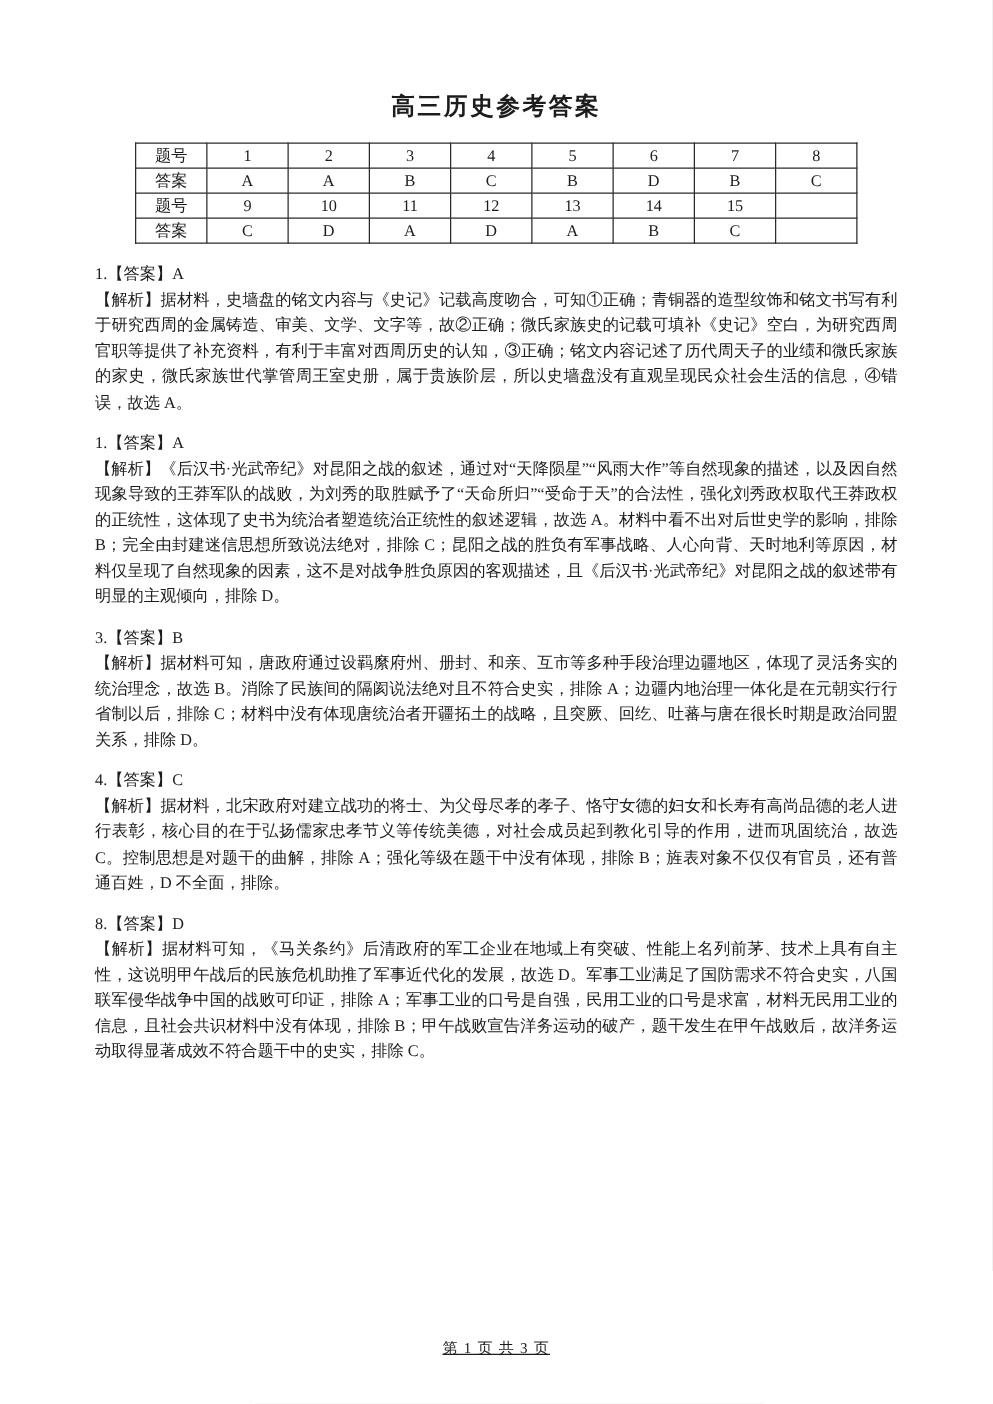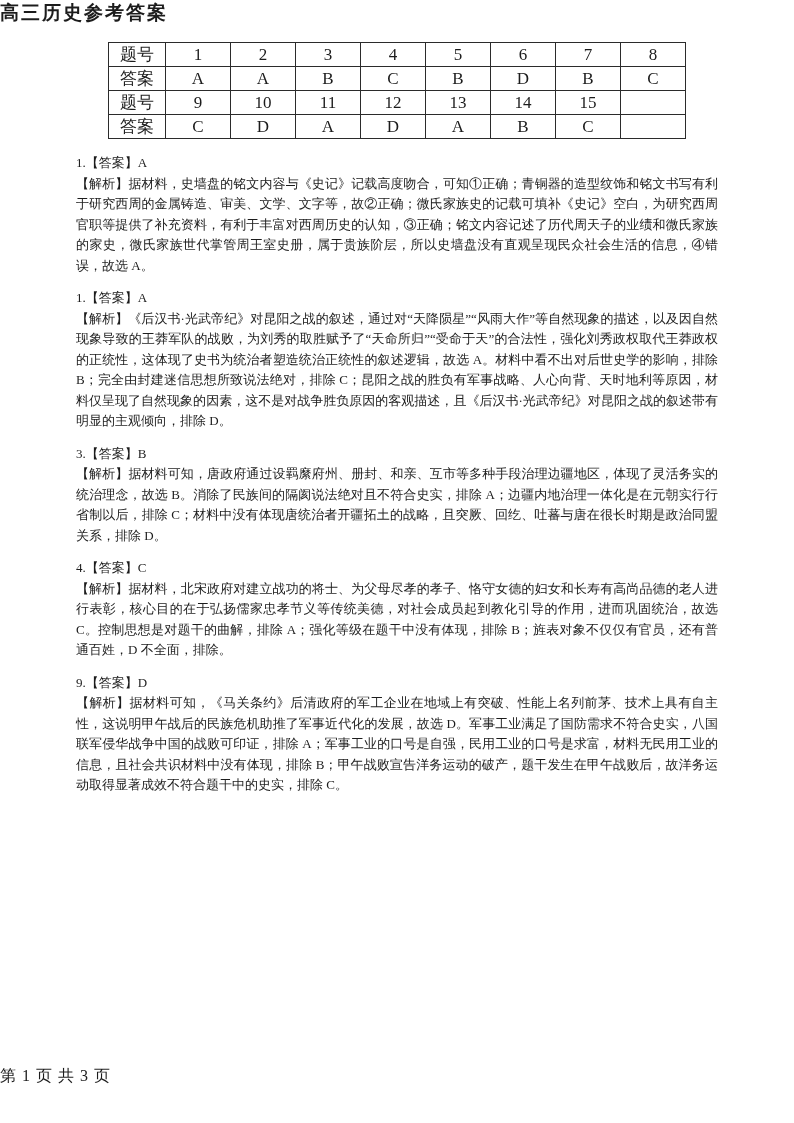--- a/index.html
+++ b/index.html
@@ -9,56 +9,59 @@
     height: 1123px;
     margin: 0 auto;
     background: #ffffff;
     font-family: "Liberation Serif", "DejaVu Serif", serif;
     color: #1c1c1c;
     box-sizing: border-box;
     overflow: hidden;
   }
   .title {
     margin: 0;
-    text-align: left;
+    padding-top: 72px;
+    text-align: center;
     font-size: 19px;
     font-weight: bold;
     letter-spacing: 2px;
   }
   .answer-table {
     border-collapse: collapse;
     margin: 16px auto 14px auto;
     table-layout: fixed;
   }
   .answer-table td {
     border: 1px solid #2b2b2b;
     width: 64px;
     height: 19px;
     text-align: center;
     vertical-align: middle;
-    font-size: 17px;
+    font-size: 13px;
     padding: 0;
   }
   .answer-table td:first-child { width: 56px; }
   .content {
     margin: 6px 76px 0 76px;
     font-size: 13px;
     line-height: 20.5px;
     text-align: justify;
   }
   .explanation-item { margin: 12px 0 2px 0; }
   .answer-line { margin: 3px 0 0 0; }
   .analysis { margin: 0; }
   .footer {
     position: absolute;
     bottom: 36px;
     left: 0;
     width: 100%;
-    font-size: 16px;
+    text-align: center;
+    font-size: 12px;
     letter-spacing: 1px;
+    text-decoration: underline;
   }
 </style>
 </head>
 <body>
 
 <div class="page">
 
   <h1 class="title">高三历史参考答案</h1>
 
   <table class="answer-table">
@@ -127,21 +130,21 @@
       <p class="analysis">【解析】据材料可知，唐政府通过设羁縻府州、册封、和亲、互市等多种手段治理边疆地区，体现了灵活务实的统治理念，故选 B。消除了民族间的隔阂说法绝对且不符合史实，排除 A；边疆内地治理一体化是在元朝实行行省制以后，排除 C；材料中没有体现唐统治者开疆拓土的战略，且突厥、回纥、吐蕃与唐在很长时期是政治同盟关系，排除 D。</p>
     </div>
 
     <div class="explanation-item">
       <p class="answer-line">4.【答案】C</p>
       <p class="analysis">【解析】据材料，北宋政府对建立战功的将士、为父母尽孝的孝子、恪守女德的妇女和长寿有高尚品德的老人进行表彰，核心目的在于弘扬儒家忠孝节义等传统美德，对社会成员起到教化引导的作用，进而巩固统治，故选 C。控制思想是对题干的曲解，排除 A；强化等级在题干中没有体现，排除 B；旌表对象不仅仅有官员，还有普通百姓，D 不全面，排除。</p>
     </div>
 
 
     <div class="explanation-item">
-      <p class="answer-line">9.【答案】D</p>
+      <p class="answer-line">8.【答案】D</p>
       <p class="analysis">【解析】据材料可知，《马关条约》后清政府的军工企业在地域上有突破、性能上名列前茅、技术上具有自主性，这说明甲午战后的民族危机助推了军事近代化的发展，故选 D。军事工业满足了国防需求不符合史实，八国联军侵华战争中国的战败可印证，排除 A；军事工业的口号是自强，民用工业的口号是求富，材料无民用工业的信息，且社会共识材料中没有体现，排除 B；甲午战败宣告洋务运动的破产，题干发生在甲午战败后，故洋务运动取得显著成效不符合题干中的史实，排除 C。</p>
     </div>
 
 
   </div>
 
   <div class="footer">第 1 页 共 3 页</div>
 
 </div>
 

